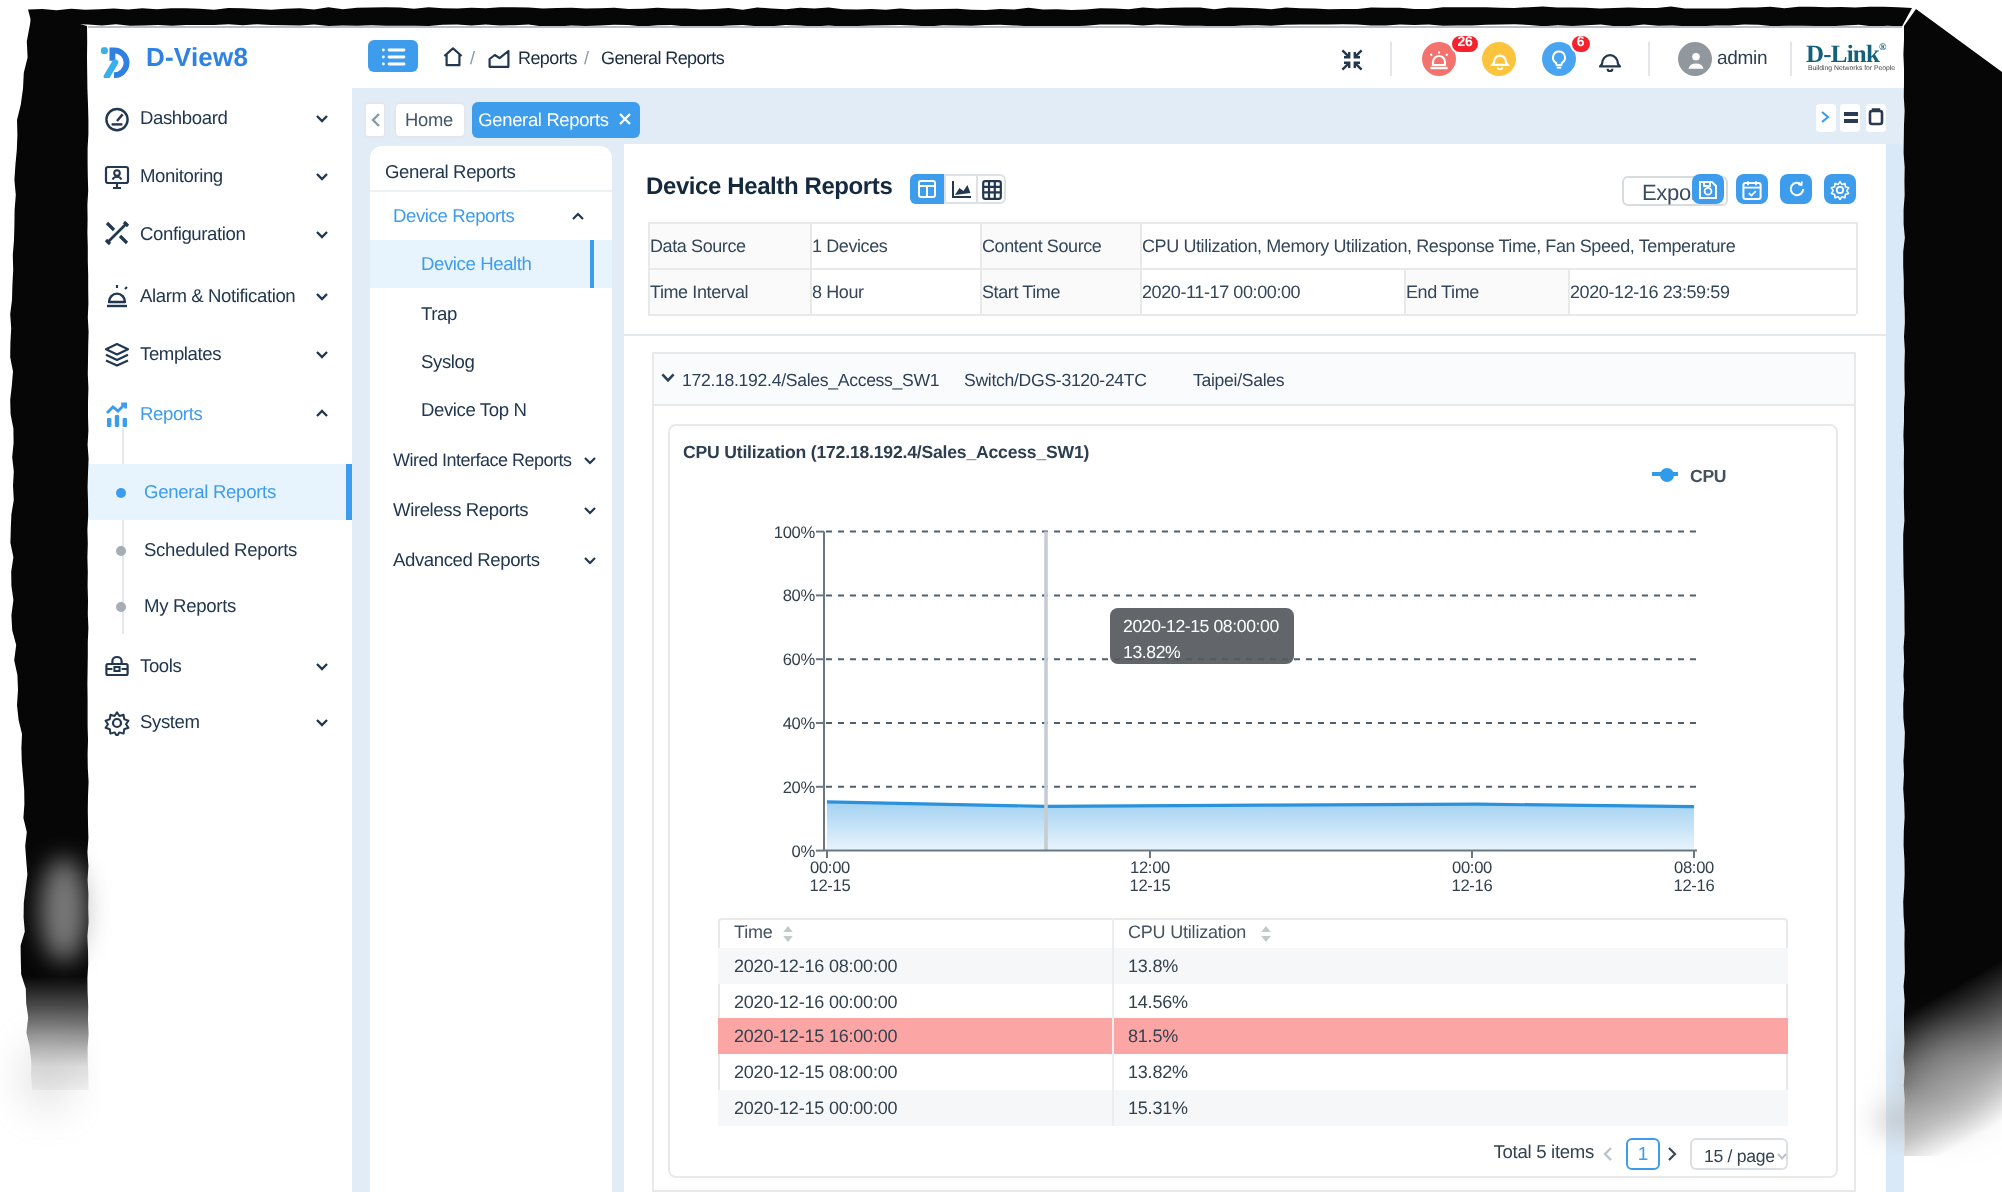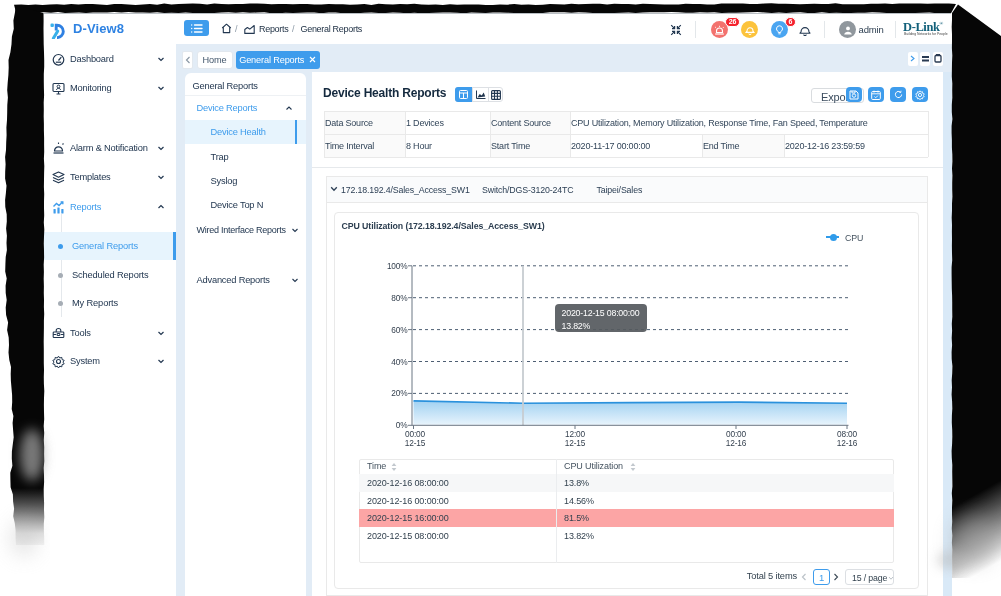--- a/index.html
+++ b/index.html
@@ -130,20 +130,31 @@
         <rect x="1" y="1.5" width="11" height="8" rx="1" fill="none" stroke="#223750" stroke-width="1.1"></rect>
         <circle cx="6.5" cy="4.5" r="1.4" fill="none" stroke="#223750" stroke-width="1"></circle>
         <path d="M4.3,7.8 a2.3,2 0 0 1 4.4,0" fill="none" stroke="#223750" stroke-width="1"></path>
         <path d="M4.5,12 h4 M6.5,9.5 v2.5" stroke="#223750" stroke-width="1.1"></path>
       </svg>
  <span class="txt">Monitoring</span>
  <svg class="chev" viewBox="0 0 8 8">
         <path d="M1.5,3 L4,5.5 L6.5,3" fill="none" stroke="#223750" stroke-width="1.2"></path>
       </svg>
 </div>
+<div class="nav" style="top:102px;">
+ <svg class="ico" viewBox="0 0 13 13">
+        <path d="M1.5,1.5 l3.5,3.5 M8,8 l3.5,3.5" stroke="#223750" stroke-width="1.6" fill="none"></path>
+        <path d="M11.5,1.5 L1.5,11.5" stroke="#223750" stroke-width="1.3" fill="none"></path>
+        <path d="M10,1 l2,2 M1,10 l2,2" stroke="#223750" stroke-width="1.6"></path>
+      </svg>
+ <span class="txt">Configuration</span>
+ <svg class="chev" viewBox="0 0 8 8">
+        <path d="M1.5,3 L4,5.5 L6.5,3" fill="none" stroke="#223750" stroke-width="1.2"></path>
+      </svg>
+</div>
 <div class="nav" style="top:133px;">
  <svg class="ico" viewBox="0 0 13 13">
         <path d="M2.5,10 a4,4.2 0 0 1 8,0 z" fill="none" stroke="#223750" stroke-width="1.2" stroke-linejoin="round"></path>
         <path d="M1.5,12 h10" stroke="#223750" stroke-width="1.2"></path>
         <path d="M6.5,3 L6.5,1.5 M10.5,3.5 l1,-1" stroke="#223750" stroke-width="1.1"></path>
       </svg>
  <span class="txt">Alarm &amp; Notification</span>
  <svg class="chev" viewBox="0 0 8 8">
         <path d="M1.5,3 L4,5.5 L6.5,3" fill="none" stroke="#223750" stroke-width="1.2"></path>
       </svg>
@@ -260,20 +271,26 @@
       <span class="txt" style="left:25.5px;">Trap</span>
     </div>
 <div class="p2i" style="top:169px;text-align:center;">
       <span class="txt" style="left:25.5px;">Syslog</span>
     </div>
 <div class="p2i" style="top:193px;">
       <span class="txt" style="left:25.5px;">Device Top N</span>
     </div>
 <div class="p2i" style="top:218px;">
       <span class="txt" style="left:11.5px;font-size:9px;letter-spacing:-0.25px;">Wired Interface Reports</span>
+ <svg class="abs" style="left:106px;top:9px;" width="8" height="7" viewBox="0 0 8 7">
+        <path d="M1.5,2 L4,4.5 L6.5,2" fill="none" stroke="#223750" stroke-width="1.1"></path>
+      </svg>
+</div>
+<div class="p2i" style="top:243px;">
+      <span class="txt" style="left:11.5px;">Wireless Reports</span>
  <svg class="abs" style="left:106px;top:9px;" width="8" height="7" viewBox="0 0 8 7">
         <path d="M1.5,2 L4,4.5 L6.5,2" fill="none" stroke="#223750" stroke-width="1.1"></path>
       </svg>
 </div>
 <div class="p2i" style="top:268px;">
       <span class="txt" style="left:11.5px;text-align:center;">Advanced Reports</span>
  <svg class="abs" style="left:106px;top:9px;" width="8" height="7" viewBox="0 0 8 7">
         <path d="M1.5,2 L4,4.5 L6.5,2" fill="none" stroke="#223750" stroke-width="1.1"></path>
       </svg>
 </div>
@@ -351,21 +368,21 @@
     </svg>
 <div class="abs" style="left:341px;top:184.5px;font-size:8.8px;color:#2e4156;letter-spacing:-0.15px;">172.18.192.4/Sales_Access_SW1</div>
 <div class="abs" style="left:482px;top:184.5px;font-size:8.8px;color:#2e4156;letter-spacing:-0.15px;">Switch/DGS-3120-24TC</div>
 <div class="abs" style="left:596.5px;top:184.5px;font-size:8.8px;color:#2e4156;letter-spacing:-0.15px;">Taipei/Sales</div>
 
 <div class="abs" style="left:326px;top:202.5px;width:602px;height:393px;border:1px solid #e9e9e9;border-top:none;background:#fff;"></div>
 <div class="abs" style="left:334px;top:211.5px;width:585px;height:377.5px;border:1px solid #e9e9e9;border-radius:4px;background:#fff;"></div>
 <div class="abs" style="left:341.5px;top:221px;font-size:8.8px;font-weight:bold;color:#2c3e50;letter-spacing:-0.1px;">CPU Utilization (172.18.192.4/Sales_Access_SW1)</div>
 <div class="abs" style="left:826px;top:236px;width:13px;height:2px;background:#2f9bea;"></div>
 <div class="abs" style="left:829.5px;top:233.5px;width:7px;height:7px;border-radius:50%;background:#2f9bea;"></div>
-<div class="abs" style="left:845px;top:232.5px;font-size:8.8px;color:#44525f;">CPU</div>
+<div class="abs" style="left:845px;top:232.5px;font-size:8.8px;color:#44525f;font-weight:bold;">CPU</div>
 
 <svg class="abs" style="left:370px;top:260px" width="490" height="190" viewBox="-30 0 490 190">
  <defs>
   <linearGradient id="ag" x1="0" y1="140" x2="0" y2="165" gradientUnits="userSpaceOnUse">
    <stop offset="0" stop-color="#9fd0f1"></stop>
           <stop offset="1" stop-color="#e8f4fc"></stop>
   </linearGradient>
  </defs>
  <g stroke="#4e5f73" stroke-width="1" stroke-dasharray="3,3">
   <line x1="13" y1="5.8" x2="448.5" y2="5.8"></line>
@@ -435,20 +452,24 @@
       <span class="c2">14.56%</span>
     </div>
 <div class="trow" style="top:509.4px;background:#fca5a5;">
       <span class="c1">2020-12-15 16:00:00</span>
       <span class="c2">81.5%</span>
     </div>
 <div class="trow" style="top:527.1px;">
       <span class="c1">2020-12-15 08:00:00</span>
       <span class="c2">13.82%</span>
     </div>
+<div class="trow" style="top:544.8px;background:#f6f7f8;">
+      <span class="c1">2020-12-15 00:00:00</span>
+      <span class="c2">15.31%</span>
+    </div>
 <div class="abs" style="left:555.5px;top:458.5px;width:1px;height:104px;background:#ebedef;"></div>
 
 <div class="abs" style="left:697px;top:571px;width:100px;text-align:right;font-size:9.3px;color:#33424f;">Total 5 items</div>
 <svg class="abs" style="left:801px;top:573px" width="6" height="8" viewBox="0 0 6 8">
       <path d="M4.5,1 L1.5,4 L4.5,7" fill="none" stroke="#bcc3c9" stroke-width="1.2"></path>
     </svg>
 <div class="abs" style="left:813px;top:568.5px;width:17px;height:16px;border:1px solid #3e9cec;border-radius:3px;background:#fff;font-size:9.5px;color:#3e9cec;text-align:center;line-height:15px;">1</div>
 <svg class="abs" style="left:833px;top:573px" width="6" height="8" viewBox="0 0 6 8">
       <path d="M1.5,1 L4.5,4 L1.5,7" fill="none" stroke="#3c4a56" stroke-width="1.1"></path>
     </svg>

